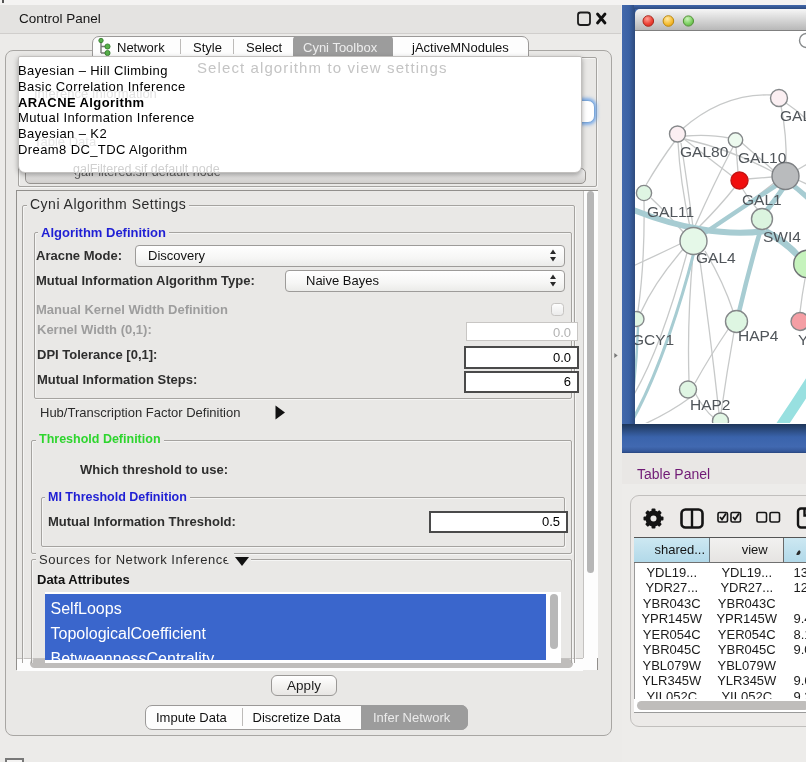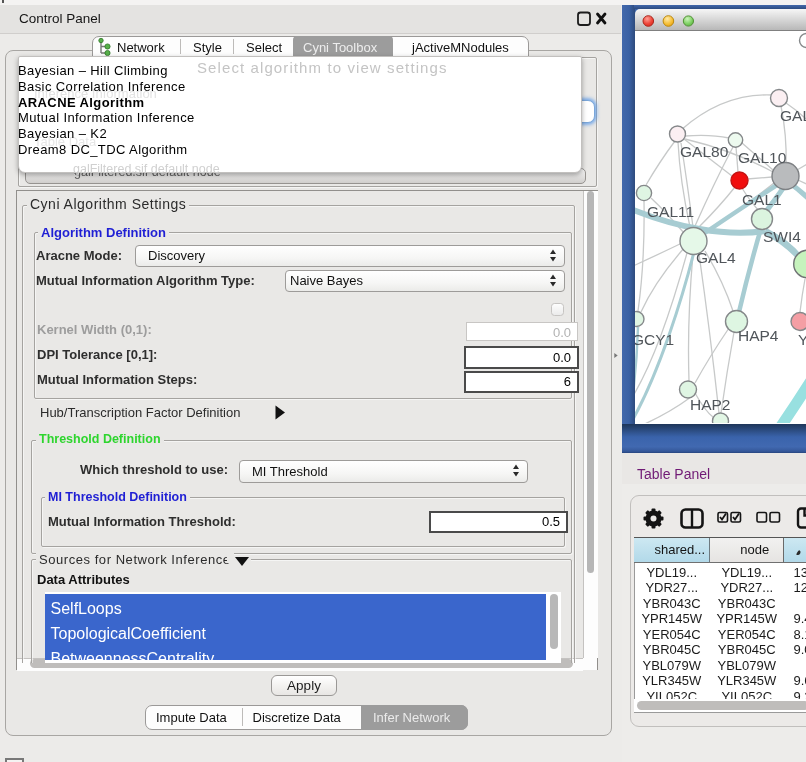--- a/index.html
+++ b/index.html
@@ -80,49 +80,46 @@
  <div class="gb" style="left:33.5px;top:226.5px;width:536px;height:165px"></div>
  <div class="gl" style="left:38px;top:220px;color:#1f1fd4;font-weight:bold;font-size:13px">Algorithm Definition</div>
 
  <div class="blab" style="left:36px;top:243px">Aracne Mode:</div>
  <div class="combo" style="left:135px;top:239px;width:428px;height:20px;line-height:20px"><span style="padding-left:12px">Discovery</span>
   <svg class="cartx" width="8" height="13" viewBox="0 0 8 13">
           <path d="M4 0.5 L7 5 L1 5 Z M4 12.5 L1 8 L7 8 Z" fill="#2a2a2a"></path>
         </svg></div>
 
  <div class="blab" style="left:36px;top:268px">Mutual Information Algorithm Type:</div>
- <div class="combo" style="left:285px;top:264px;width:278px;height:20px;line-height:20px"><span style="padding-left:4px">Naive Bayes</span>
+ <div class="combo" style="left:285px;top:264px;width:278px;height:20px;line-height:20px"><span style="padding-left:20px">Naive Bayes</span>
   <svg class="cartx" width="8" height="13" viewBox="0 0 8 13">
           <path d="M4 0.5 L7 5 L1 5 Z M4 12.5 L1 8 L7 8 Z" fill="#2a2a2a"></path>
         </svg></div>
 
+ <div class="blab" style="left:36px;top:297px;color:#9d9d9d">Manual Kernel Width Definition</div>
  <div class="abs" style="left:551px;top:297px;width:11px;height:11px;border:1px solid #c6c4c2;border-radius:3.5px;background:linear-gradient(#fdfdfd,#ebebeb)"></div>
 
  <div class="blab" style="left:37px;top:317px;color:#9d9d9d">Kernel Width (0,1):</div>
  <div class="fld lt" style="left:454px;top:316px;width:112px;height:19px;line-height:19px;padding-right:6px;box-sizing:border-box">0.0</div>
 
  <div class="blab" style="left:37px;top:342px">DPI Tolerance [0,1]:</div>
  <div class="fld dk" style="left:452px;top:340px;width:115px;height:23px;line-height:19px;padding-right:6px;box-sizing:border-box">0.0</div>
 
  <div class="blab" style="left:37px;top:367px">Mutual Information Steps:</div>
  <div class="fld dk" style="left:452px;top:365px;width:115px;height:22px;line-height:18px;padding-right:6px;box-sizing:border-box">6</div>
 
  <div class="abs" style="left:40px;top:399px;font-size:13px;color:#2b2b2b">Hub/Transcription Factor Definition</div>
  <svg class="abs" style="left:274px;top:399.5px" width="12" height="15" viewBox="0 0 12 15">
         <path d="M1.5 0.5 L11 7.5 L1.5 14.5 Z" fill="#111"></path>
       </svg>
 
  <div class="gb" style="left:31px;top:434px;width:539px;height:112px"></div>
  <div class="gl" style="left:36px;top:427px;color:#2ed52e;font-weight:bold;font-size:12.5px">Threshold Definition</div>
 
  <div class="blab" style="left:80px;top:457px">Which threshold to use:</div>
- <div class="combo" style="left:239px;top:454px;width:287px;height:21px;line-height:21px"><span style="padding-left:12px">MI Threshold</span>
-  <svg class="cartx" width="8" height="13" viewBox="0 0 8 13">
-          <path d="M4 0.5 L7 5 L1 5 Z M4 12.5 L1 8 L7 8 Z" fill="#2a2a2a"></path>
-        </svg></div>
 
  <div class="gb" style="left:41px;top:491.5px;width:522px;height:48px"></div>
  <div class="gl" style="left:45px;top:485px;color:#1f1fd4;font-weight:bold;font-size:12.5px">MI Threshold Definition</div>
 
  <div class="blab" style="left:48px;top:509px">Mutual Information Threshold:</div>
  <div class="fld dk" style="left:417px;top:505px;width:139px;height:22px;line-height:18px;padding-right:6px;box-sizing:border-box">0.5</div>
 
  <div class="gb" style="left:31px;top:553.5px;width:539px;height:150px"></div>
  <div class="gl" style="left:36px;top:547px;letter-spacing:.55px">Sources for Network Inference</div>
  <div class="abs" style="left:227px;top:549.5px;width:24px;height:8px;background:#e9e8e6"></div>
@@ -310,21 +307,21 @@
   <rect x="127" y="18.5" width="9.5" height="9.5" rx="1.5"></rect>
   <rect x="140" y="18.5" width="9.5" height="9.5" rx="1.5"></rect>
  </g>
  <rect x="168" y="14.5" width="20" height="19" rx="3" fill="none" stroke="#141414" stroke-width="2.4"></rect>
  <path d="M174.5 15 V21.5 H186" fill="none" stroke="#141414" stroke-width="2.4"></path>
 </svg>
 
 <div class="abs" style="left:634px;top:538px;width:172px;height:174.5px;background:#fff;border-left:1px solid #9a9a9a"></div>
 <div class="abs" style="left:634px;top:537px;width:172px;height:1.2px;background:#555"></div>
 <div class="abs" style="left:634px;top:538px;width:75.5px;height:25px;background:linear-gradient(#cde8f2,#b2d9e9);border-right:1.5px solid #6e7a80;border-bottom:1px solid #707070;box-sizing:border-box;text-align:center;text-indent:17px;font-size:13px;line-height:24px;color:#141414">shared...</div>
-<div class="abs" style="left:709.5px;top:538px;width:74.5px;height:25px;background:linear-gradient(#f2f1f0,#e6e4e2);border-right:1.5px solid #6a6a6a;border-bottom:1px solid #707070;box-sizing:border-box;text-align:center;text-indent:17px;font-size:13px;line-height:24px;color:#141414">node</div>
+<div class="abs" style="left:709.5px;top:538px;width:74.5px;height:25px;background:linear-gradient(#f2f1f0,#e6e4e2);border-right:1.5px solid #6a6a6a;border-bottom:1px solid #707070;box-sizing:border-box;text-align:center;text-indent:17px;font-size:13px;line-height:24px;color:#141414">view</div>
 <div class="abs" style="left:784px;top:538px;width:22px;height:25px;background:linear-gradient(#cde8f2,#b2d9e9);border-bottom:1px solid #707070;box-sizing:border-box;font-size:13px;line-height:24px;color:#141414;overflow:hidden"><svg width="22" height="25">
       <path d="M12.2 16.5 q2.5 -5 3.5 -4 q1.5 1 0.5 3 q-1.5 2.5 -4 1 z" fill="#2a2a2a"></path>
     </svg></div>
 
 <div class="abs" style="left:634px;top:564.5px;width:172px;height:134.5px;overflow:hidden;font-size:13px;color:#1b1b1b">
  <div style="position:absolute;left:0;top:0;width:75.5px;text-align:center;line-height:15.55px">YDL19...<br>YDR27...<br>YBR043C<br>YPR145W<br>YER054C<br>YBR045C<br>YBL079W<br>YLR345W<br>YIL052C</div>
  <div style="position:absolute;left:75.5px;top:0;width:74.5px;text-align:center;line-height:15.55px">YDL19...<br>YDR27...<br>YBR043C<br>YPR145W<br>YER054C<br>YBR045C<br>YBL079W<br>YLR345W<br>YIL052C</div>
  <div style="position:absolute;left:159.5px;top:0;width:40px;line-height:15.55px;white-space:pre">13...
 12...
 

